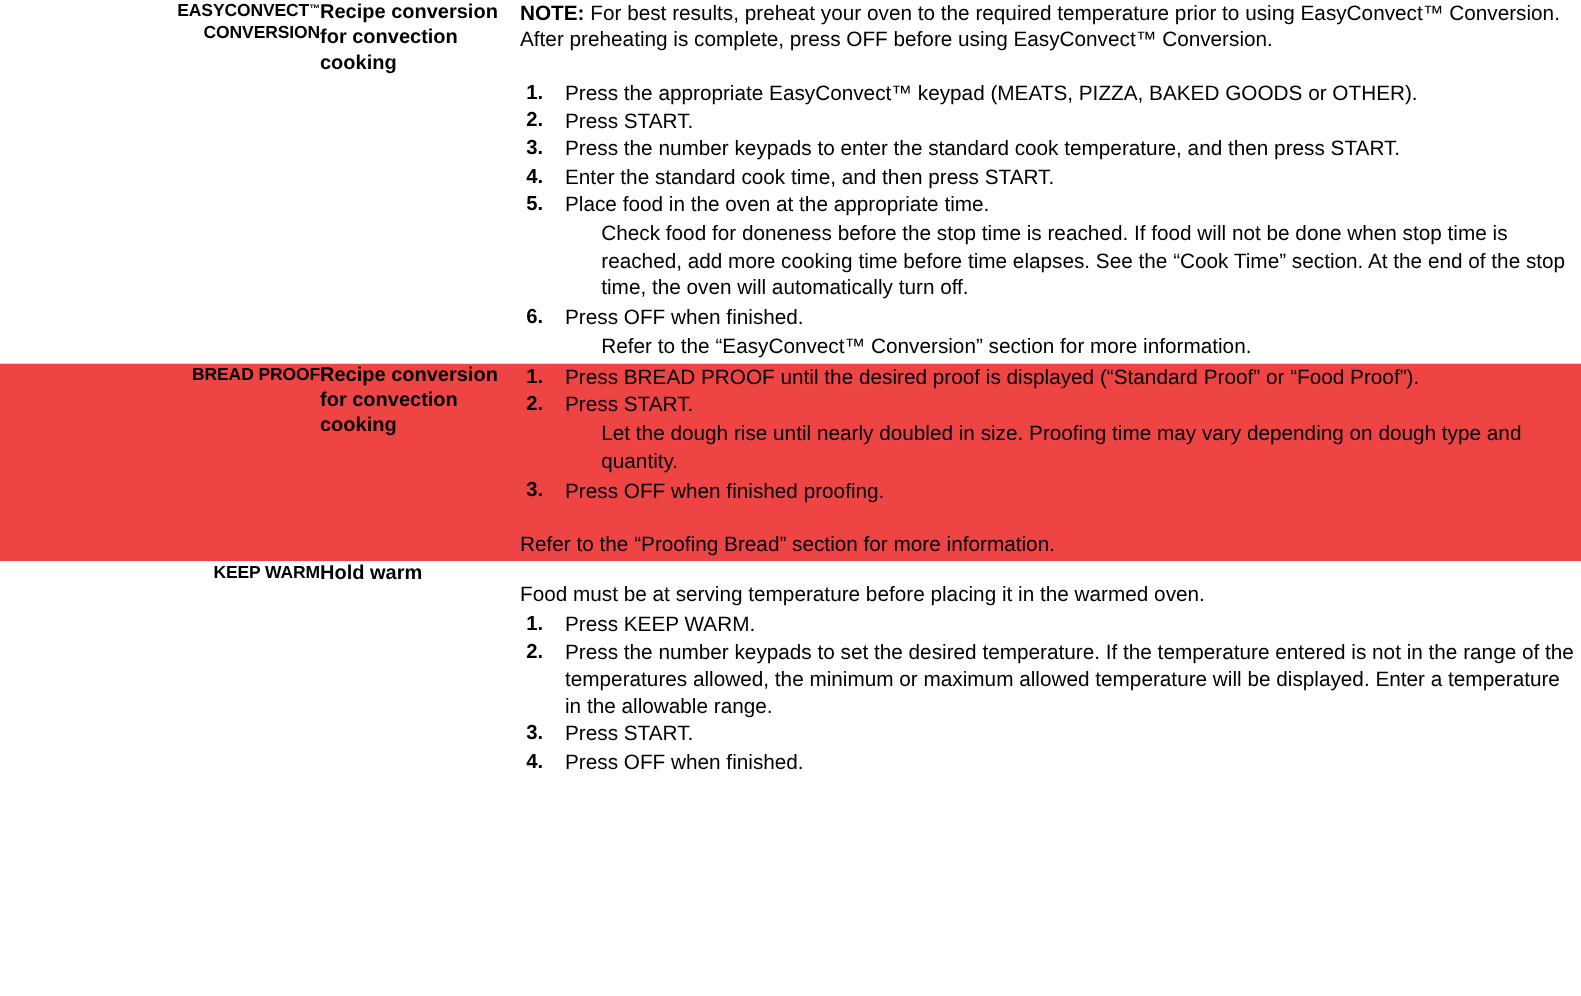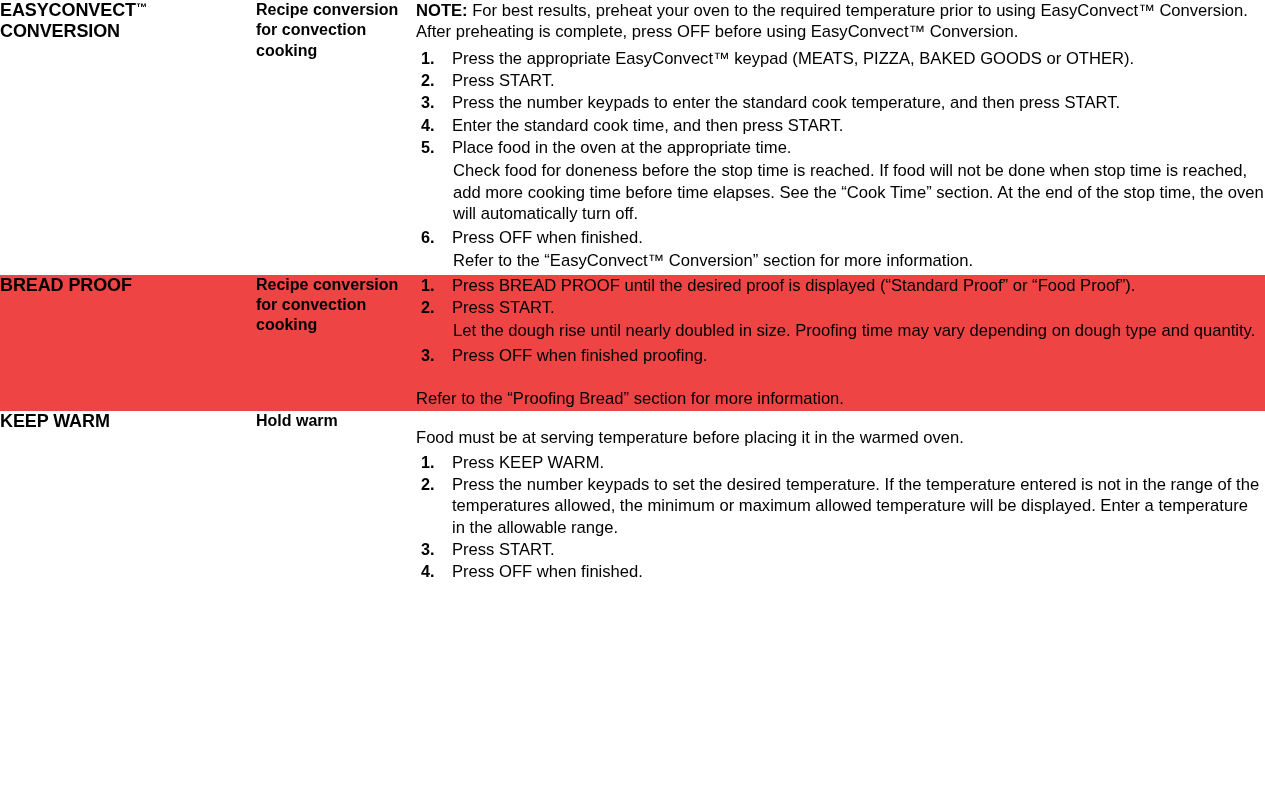--- a/index.html
+++ b/index.html
@@ -31,23 +31,24 @@
     padding: 0;
     border: none;
   }
 
   .row-shaded td { background: #ef4444; }
   .row-plain td  { background: #ffffff; }
 
   .cell-feature {
     padding: 7px 8px 10px 10px;
     font-weight: bold;
-    font-size: 18px;
+    font-size: 14px;
     line-height: 1.19;
     letter-spacing: -0.1px;
+    text-align: right;
   }
   .cell-function {
     padding: 7px 10px 10px 0px;
     font-weight: bold;
     font-size: 16px;
     line-height: 1.27;
   }
   .cell-howto {
     padding: 6px 8px 10px 5px;
     font-size: 16.6px;
@@ -57,21 +58,21 @@
   .tm {
     font-size: 0.62em;
     vertical-align: 0.42em;
     letter-spacing: 0;
   }
 
   .para {
     margin: 0 0 2px 0;
     padding: 0;
   }
-  .para-note { margin-bottom: 5px; }
+  .para-note { margin-bottom: 21px; }
   .note-label { font-weight: bold; }
 
   
   .steps {
     list-style: none;
     margin: 0;
     padding: 0;
   }
   .step {
     display: flex;
@@ -85,21 +86,21 @@
     line-height: 1.285;
     padding-left: 5px;
   }
   .step-text {
     flex: 1 1 auto;
     line-height: 1.285;
   }
 
   
   .sub-para {
-    margin: 2px 0 3px 37px;
+    margin: 2px 0 3px 65px;
     line-height: 1.285;
   }
   
   .flush-para {
     margin: 22px 0 2px 0;
     line-height: 1.285;
   }
   .lead-para {
     margin: 16px 0 3px 0;
     line-height: 1.285;

